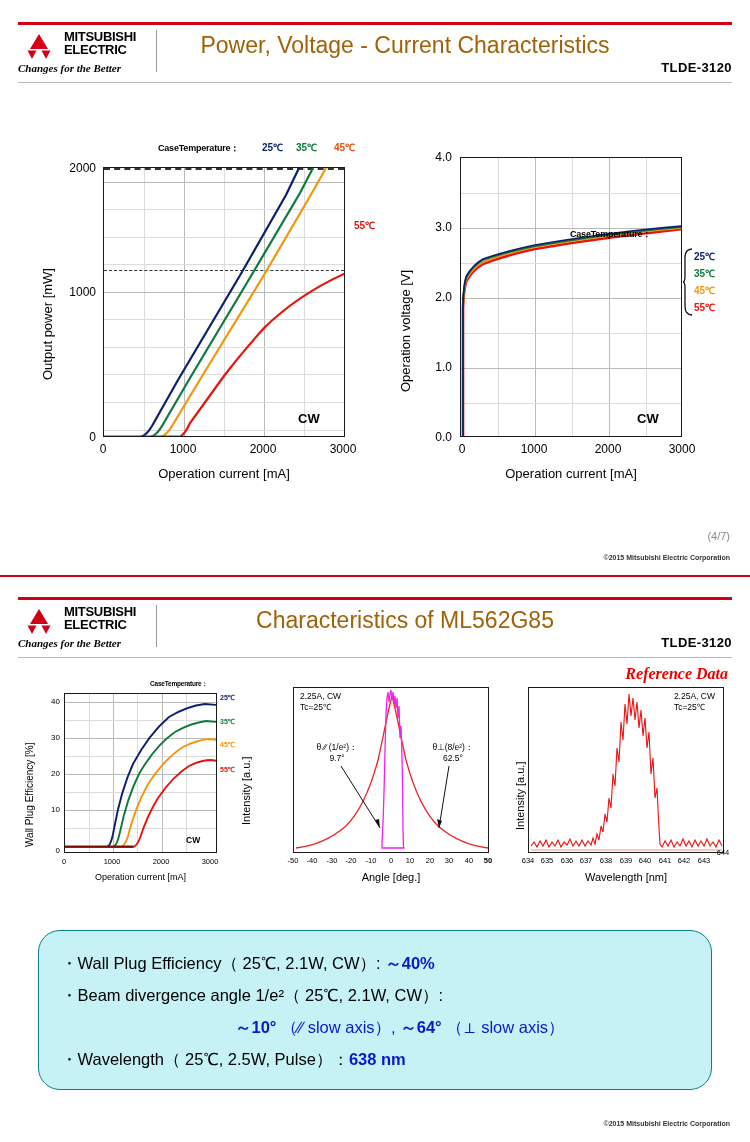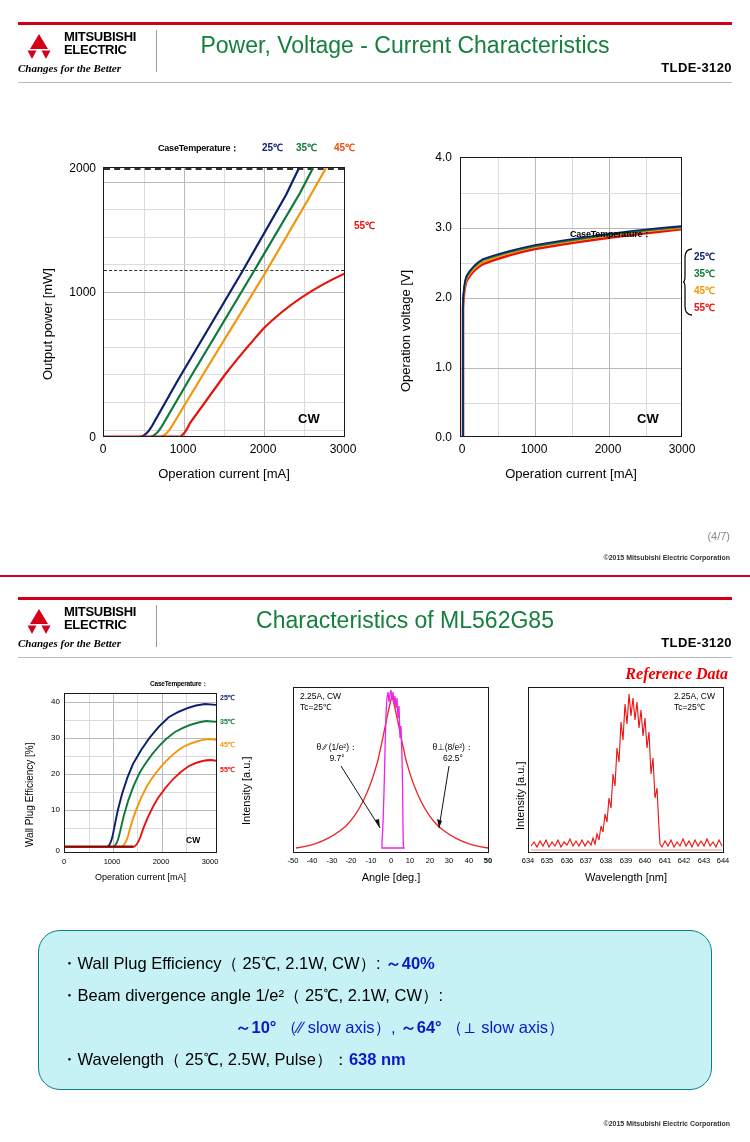--- a/index.html
+++ b/index.html
@@ -27,21 +27,21 @@
     display:block;
   }
   .logo-tag {
     position:absolute; left:2px; top:32px;
     font-family:"Liberation Serif", serif;
     font-style:italic; font-weight:bold; font-size:11px; color:#000;
   }
   .logo-divider { position:absolute; left:140px; top:0px; width:1px; height:42px; background:#999; }
   .hdr-title {
     position:absolute; left:170px; right:110px; top:4px;
-    text-align:center; font-size:23px; color:#15803d;
+    text-align:center; font-size:23px; color:#a16207;
   }
   .hdr-code {
     position:absolute; right:18px; top:32px;
     font-size:13px; font-weight:bold; letter-spacing:0.4px;
   }
   .hdr-rule { position:absolute; left:18px; right:18px; top:82px; height:1px; background:#bbb; }
 
   .ref-data {
     position:absolute; right:22px; top:90px;
     font-family:"Liberation Serif", serif;
@@ -379,21 +379,21 @@
     <div class="tick-xs" style="left:15px;top:281px;width:26px;">634</div>
     <div class="tick-xs" style="left:34px;top:281px;width:26px;">635</div>
     <div class="tick-xs" style="left:54px;top:281px;width:26px;">636</div>
     <div class="tick-xs" style="left:73px;top:281px;width:26px;">637</div>
     <div class="tick-xs" style="left:93px;top:281px;width:26px;">638</div>
     <div class="tick-xs" style="left:113px;top:281px;width:26px;">639</div>
     <div class="tick-xs" style="left:132px;top:281px;width:26px;">640</div>
     <div class="tick-xs" style="left:152px;top:281px;width:26px;">641</div>
     <div class="tick-xs" style="left:171px;top:281px;width:26px;">642</div>
     <div class="tick-xs" style="left:191px;top:281px;width:26px;">643</div>
-    <div class="tick-xs" style="left:210px;top:281px;width:26px;">644</div>
+    <div class="tick-xs" style="left:210px;top:273px;width:26px;">644</div>
 
     <div class="axis-title-s" style="left:28px;top:296px;width:196px;font-size:11px;">Wavelength [nm]</div>
     <div class="axis-title-ys" style="left:14px;top:255px;font-size:11px;">Intensity [a.u.]</div>
   </div>
 
   <div class="sumbox" style="top:355px;">
     <div class="sum-line" style="left:22px;top:22px;">
       <span>・Wall Plug Efficiency（ 25℃, 2.1W, CW）:  </span><span class="blue">～40%</span>
     </div>
     <div class="sum-line" style="left:22px;top:54px;">

